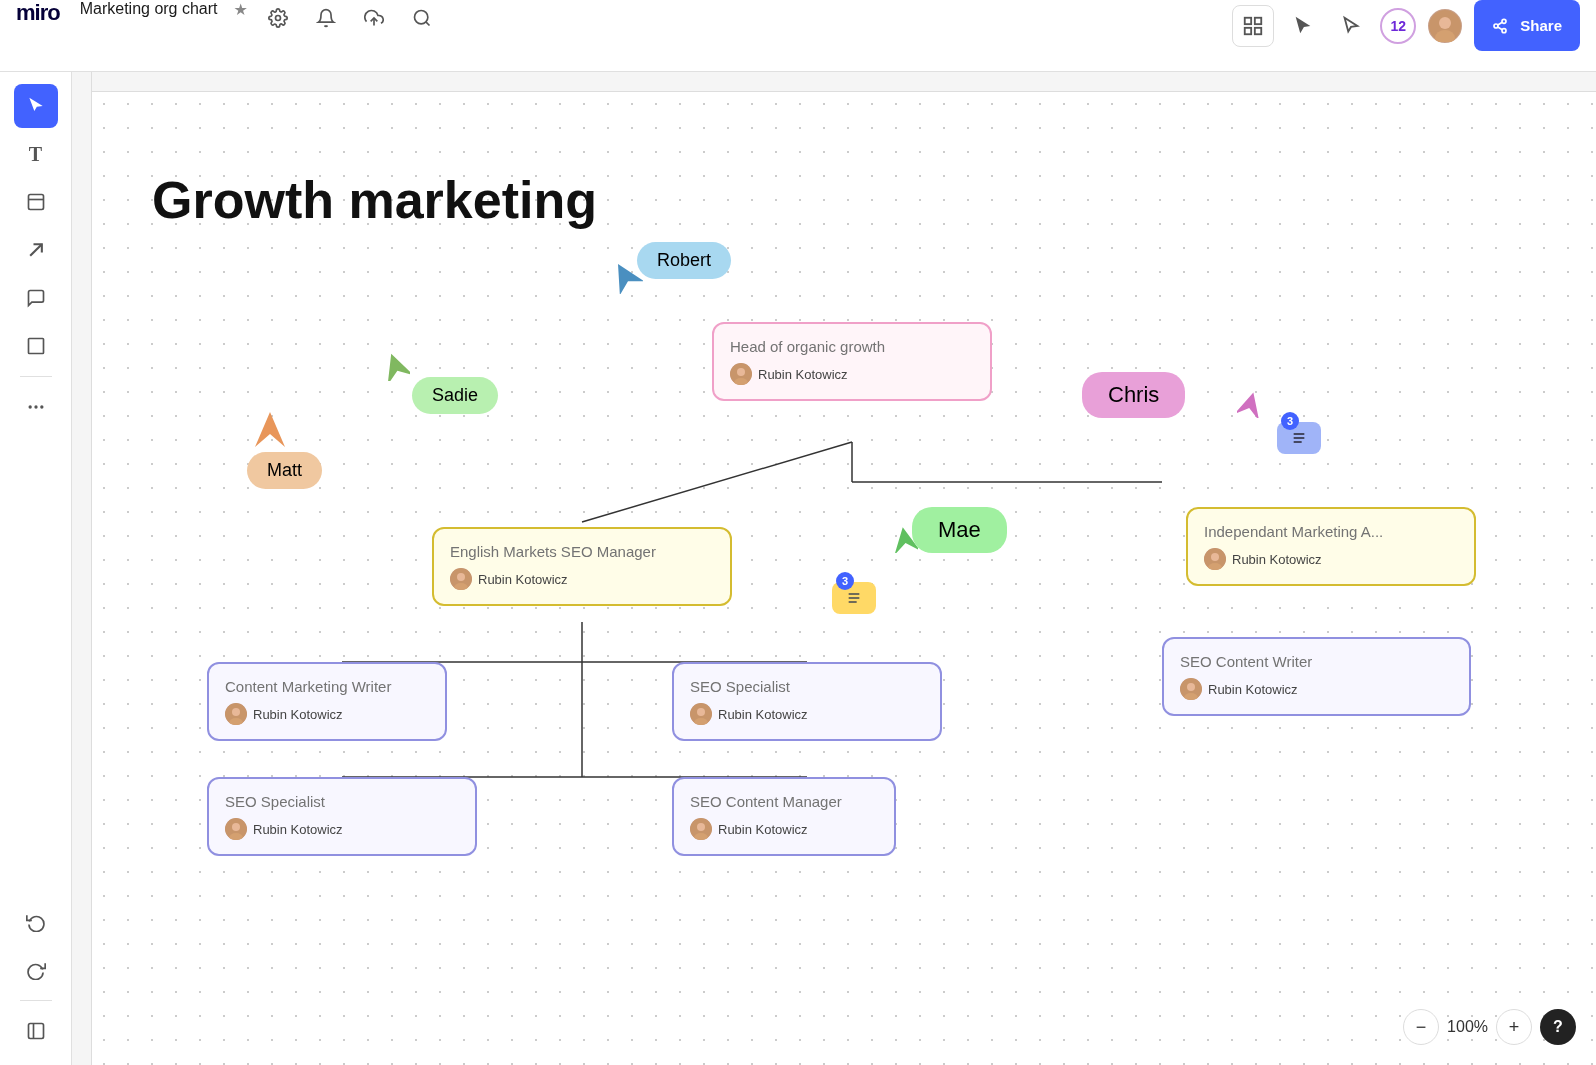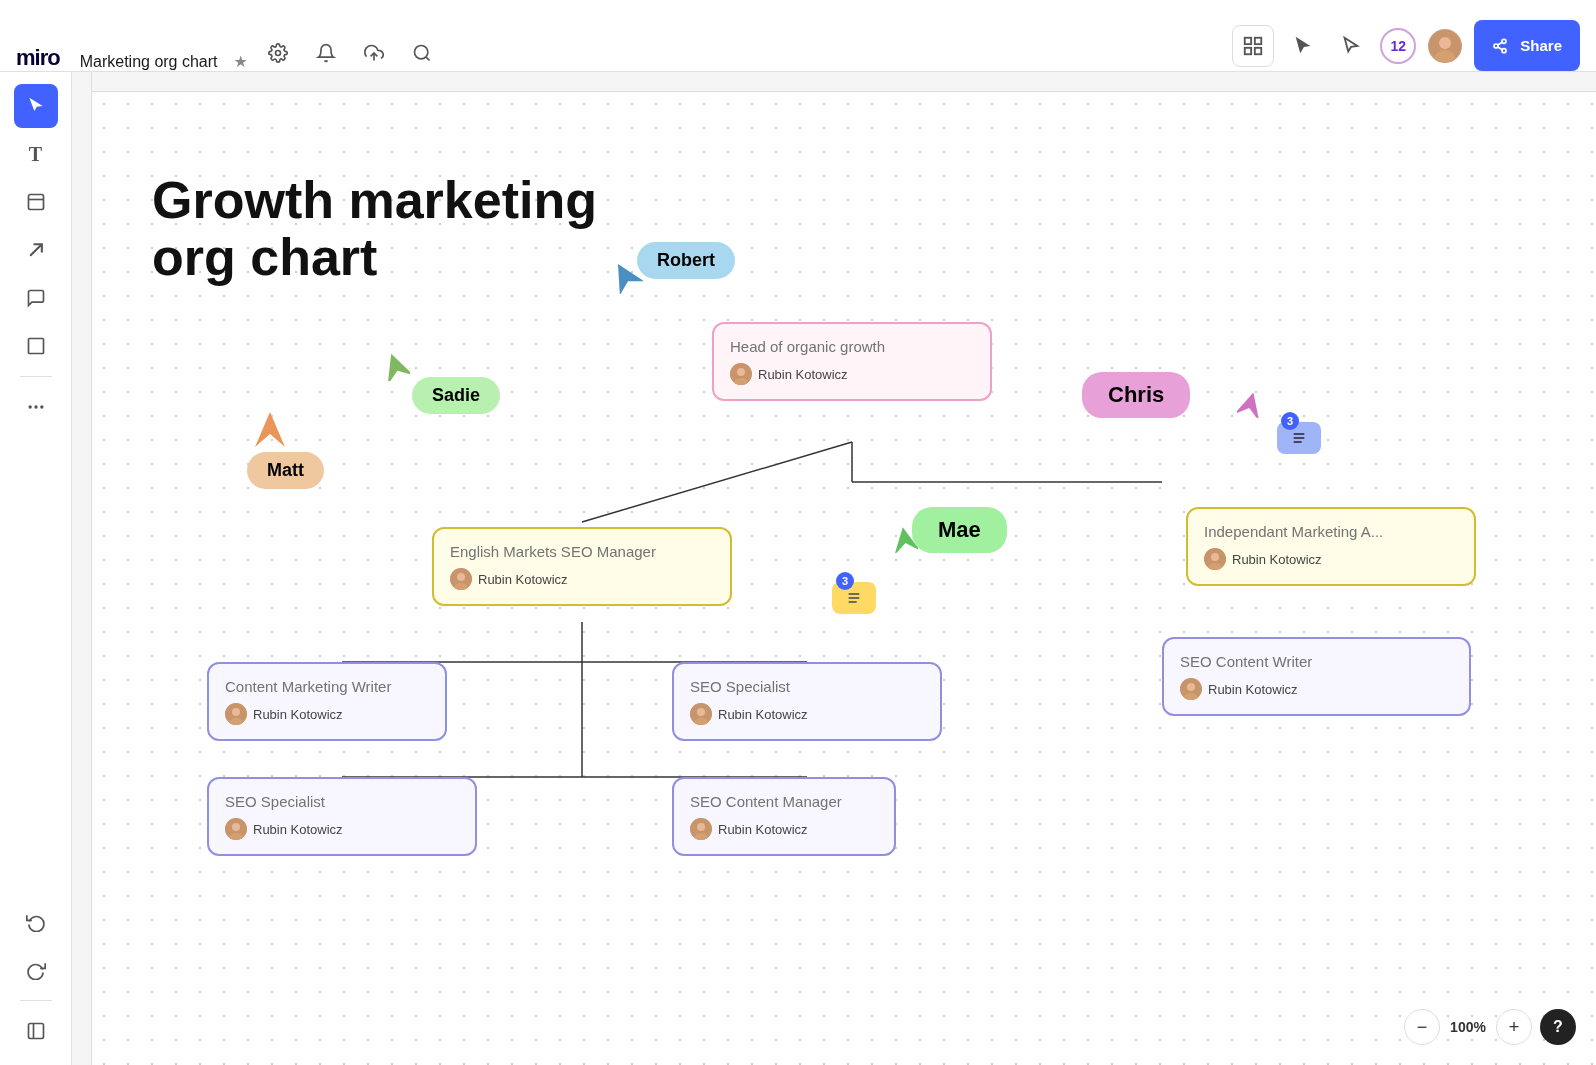--- a/index.html
+++ b/index.html
@@ -2,21 +2,21 @@
 <html><head>
   <meta charset="utf-8">
   <style>
     * { box-sizing: border-box; margin: 0; padding: 0; }
     body { font-family: -apple-system, BlinkMacSystemFont, 'Segoe UI', sans-serif; background: #e8e8e8; width: 1596px; height: 1065px; overflow: hidden; }
 
     
     #topbar {
       position: absolute; top: 0; left: 0; right: 0; height: 72px;
       background: #fff; border-bottom: 1px solid #e0e0e0;
-      display: flex; align-items: flex-end; padding: 0 16px; gap: 12px; z-index: 100;
+      display: flex; align-items: flex-start; padding: 0 16px; gap: 12px; z-index: 100;
     }
     #logo { font-weight: 900; font-size: 22px; color: #050038; letter-spacing: -1px; }
     #doc-title { font-size: 16px; font-weight: 500; color: #1a1a1a; margin-left: 8px; }
     #star-icon { color: #888; font-size: 16px; margin-left: 4px; }
     .topbar-icon { color: #444; font-size: 18px; width: 36px; height: 36px; display: flex; align-items: center; justify-content: center; border-radius: 6px; cursor: pointer; }
     #topbar-right { margin-left: auto; display: flex; align-items: center; gap: 10px; }
     #grid-icon-btn { width: 42px; height: 42px; border: 1.5px solid #ddd; border-radius: 8px; display: flex; align-items: center; justify-content: center; cursor: pointer; }
     #collab-count { background: #fff; border: 2px solid #d0a0e0; border-radius: 50%; width: 36px; height: 36px; display: flex; align-items: center; justify-content: center; font-size: 14px; font-weight: 600; color: #6d28d9; }
     #avatar { width: 38px; height: 38px; border-radius: 50%; background: #c8a08a; border: 2px solid #fff; overflow: hidden; display: flex; align-items: center; justify-content: center; font-size: 18px; }
     #share-btn { background: #4262ff; color: #fff; border: none; border-radius: 8px; padding: 17px 18px; font-size: 15px; font-weight: 600; cursor: pointer; display: flex; align-items: center; gap: 12px; }
@@ -45,21 +45,21 @@
     .tool-btn.active { background: #4262ff; color: #fff; }
     .tool-divider { width: 32px; height: 1px; background: #e0e0e0; margin: 4px 0; }
     .tool-spacer { flex: 1; }
 
     
     #zoom-controls {
       position: absolute; bottom: 20px; right: 20px;
       display: flex; align-items: center; gap: 8px; z-index: 60;
     }
     .zoom-btn { width: 36px; height: 36px; background: #fff; border: 1px solid #ddd; border-radius: 50%; display: flex; align-items: center; justify-content: center; cursor: pointer; font-size: 18px; color: #333; }
-    #zoom-level { font-size: 14px; font-weight: 700; color: #333; min-width: 40px; text-align: center; }
+    #zoom-level { font-size: 16px; font-weight: 400; color: #333; min-width: 40px; text-align: center; }
     #help-btn { width: 36px; height: 36px; background: #222; border-radius: 50%; display: flex; align-items: center; justify-content: center; color: #fff; font-size: 16px; font-weight: bold; cursor: pointer; }
 
     
     #canvas {
       position: absolute; top: 92px; left: 92px; right: 0; bottom: 0;
       background: #fff;
       overflow: hidden;
     }
     #canvas-inner {
       position: relative; width: 100%; height: 100%;
@@ -72,21 +72,21 @@
       position: absolute; top: 80px; left: 60px;
       font-size: 52px; font-weight: 900; color: #111; line-height: 1.1;
     }
 
     
     .cursor-label {
       position: absolute;
       border-radius: 20px;
       padding: 8px 20px;
       font-size: 18px;
-      font-weight: 700;
+      font-weight: 400;
       cursor: pointer;
     }
 
     
     .org-box {
       position: absolute;
       border-radius: 12px;
       border: 2px solid;
       padding: 14px 16px;
       background: #fff;
@@ -277,21 +277,20 @@
 
       <line x1="490" y1="570" x2="715" y2="570" stroke="#333" stroke-width="1.5"></line>
 
       <line x1="490" y1="570" x2="490" y2="685" stroke="#333" stroke-width="1.5"></line>
       <line x1="490" y1="685" x2="250" y2="685" stroke="#333" stroke-width="1.5"></line>
       <line x1="490" y1="685" x2="715" y2="685" stroke="#333" stroke-width="1.5"></line>
     </svg>
 
     <div id="chart-title">
       <div>Growth marketing</div>
-      <div>org chart</div>
     </div>
 
     <div style="position:absolute; top:150px; left:545px; z-index:5;">
       <svg width="36" height="36" viewBox="0 0 36 36" style="position:absolute; top:16px; left:-30px;">
         <polygon points="18,4 4,32 18,24 32,32" fill="#4a8fc0" transform="rotate(-30 18 18)"></polygon>
       </svg>
       <div class="cursor-label" style="background:#a8d8f0; left:0; top:0; position:relative;">
         <span>Robert</span>
       </div>
     </div>

